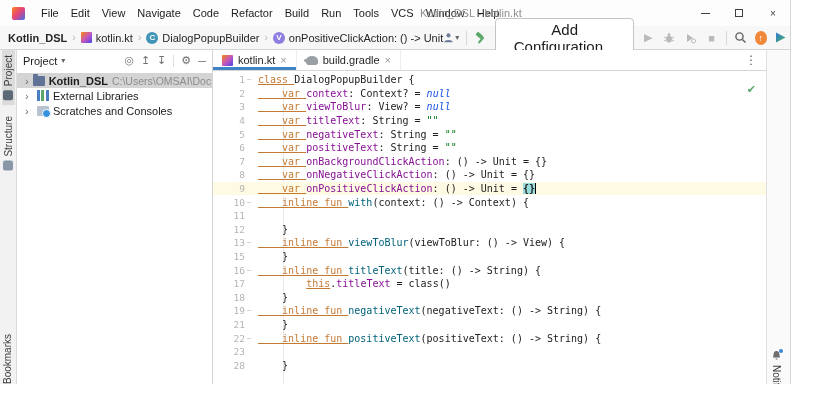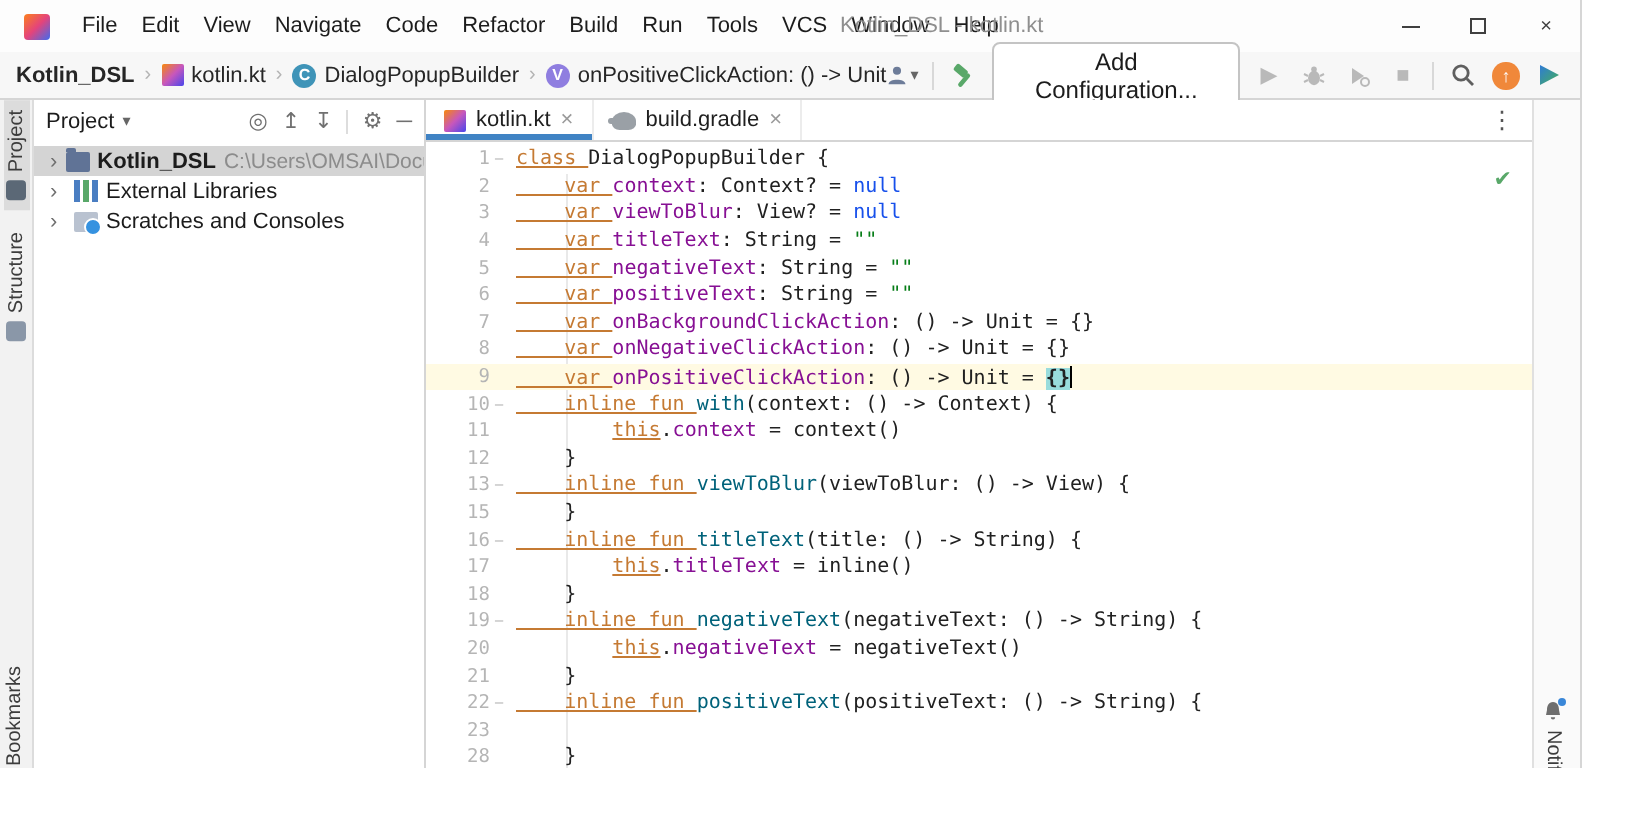--- a/index.html
+++ b/index.html
@@ -28,21 +28,21 @@
   .crumb-sep { color: #b4b4b4; font-size: 10px; padding: 0 1px; }
   .crumb.first .crumb-label { font-weight: bold; }
   .ic-kotlin { width: 11px; height: 11px; border-radius: 1px; display: inline-block;
                background: linear-gradient(135deg, #f88909 0%, #c757bc 50%, #4845ec 100%); }
   .ic-circle { width: 12px; height: 12px; border-radius: 50%; display: inline-flex; align-items: center; justify-content: center;
                color: #fff; font-size: 8px; font-weight: bold; }
   .toolbar { margin-left: auto; display: flex; align-items: center; gap: 7px; }
   .tb-divider { width: 1px; height: 14px; background: #d8d8d8; }
   .tb-icon { width: 16px; height: 16px; display: inline-flex; align-items: center; justify-content: center; }
   .caret-down { font-size: 8px; color: #666; margin-left: 1px; }
-  .add-config { background: #fff; border: 1px solid #c4c4c4; border-radius: 4px; font-size: 12px; color: #1c1c1c;
+  .add-config { background: #fff; border: 1px solid #c4c4c4; border-radius: 4px; font-size: 15px; color: #1c1c1c;
                 padding: 2px 10px; font-family: "Liberation Sans", sans-serif; }
   .dis { color: #b9b9b9; font-size: 11px; }
   .upd-badge { width: 14px; height: 14px; border-radius: 50%; background: var(--update_badge, #f0883a); color: #fff;
                display: inline-flex; align-items: center; justify-content: center; font-size: 9px; font-weight: bold; }
 
   
   .main { flex: 1 1 auto; display: flex; min-height: 0; }
   .stripe { background: #f2f2f2; position: relative; flex: 0 0 auto; overflow: hidden; }
   .stripe.left { width: 17px; border-right: 1px solid #dcdcdc; }
   .stripe.right { width: 24px; border-left: 1px solid #e0e0e0; background: #fafafa; }
@@ -92,21 +92,21 @@
   .indent-guide { position: absolute; left: 70px; top: 16px; bottom: 0; width: 1px; background: #e9e9e9; }
   .crow { display: flex; align-items: center; height: 13.6px; white-space: pre; position: relative; }
   .crow.current { background: var(--current_line_bg, #fffae3); }
   .lnum { width: 32px; text-align: right; color: #b5b5b5; font-size: 9.5px; flex: 0 0 auto; }
   .fold { width: 9px; text-align: center; color: #c3c3c3; font-size: 8px; flex: 0 0 auto; }
   .ctext { padding-left: 4px; color: var(--code_text, #212121); }
   .tk-k { color: var(--keyword, #c57a33); text-decoration: underline; }
   .tk-p { color: var(--property, #871094); }
   .tk-f { color: var(--function_decl, #00627a); }
   .tk-s { color: var(--string, #067d17); }
-  .tk-n { color: var(--literal, #1750eb); }
+  .tk-n { color: var(--literal, #1750eb); font-style: italic; }
   .tk-t { color: var(--code_text, #212121); }
   .tk-b { background: var(--brace_match_bg, #99dcdc); font-weight: bold; }
   .caret { display: inline-block; width: 1.5px; height: 11px; background: #000; vertical-align: -2px; }
   .inspect-check { position: absolute; top: 12px; right: 10px; color: var(--inspection_ok, #59a869); font-size: 11px;
                    font-family: "Liberation Sans", sans-serif; }
 
   
   .bell { position: relative; width: 11px; height: 11px; }
   .bell svg { display: block; }
   .bell::after { content: ""; position: absolute; top: -1px; right: -1px; width: 4px; height: 4px; border-radius: 50%; background: #3a87d8; }
@@ -292,29 +292,28 @@
               <div class="crow"><span class="lnum">1</span><span class="fold">−</span><span class="ctext"><span class="tk-k">class </span><span class="tk-t">DialogPopupBuilder {</span></span></div>
               <div class="crow"><span class="lnum">2</span><span class="fold"></span><span class="ctext"><span class="tk-k">    var </span><span class="tk-p">context</span><span class="tk-t">: Context? = </span><span class="tk-n">null</span></span></div>
               <div class="crow"><span class="lnum">3</span><span class="fold"></span><span class="ctext"><span class="tk-k">    var </span><span class="tk-p">viewToBlur</span><span class="tk-t">: View? = </span><span class="tk-n">null</span></span></div>
               <div class="crow"><span class="lnum">4</span><span class="fold"></span><span class="ctext"><span class="tk-k">    var </span><span class="tk-p">titleText</span><span class="tk-t">: String = </span><span class="tk-s">""</span></span></div>
               <div class="crow"><span class="lnum">5</span><span class="fold"></span><span class="ctext"><span class="tk-k">    var </span><span class="tk-p">negativeText</span><span class="tk-t">: String = </span><span class="tk-s">""</span></span></div>
               <div class="crow"><span class="lnum">6</span><span class="fold"></span><span class="ctext"><span class="tk-k">    var </span><span class="tk-p">positiveText</span><span class="tk-t">: String = </span><span class="tk-s">""</span></span></div>
               <div class="crow"><span class="lnum">7</span><span class="fold"></span><span class="ctext"><span class="tk-k">    var </span><span class="tk-p">onBackgroundClickAction</span><span class="tk-t">: () -&gt; Unit = {}</span></span></div>
               <div class="crow"><span class="lnum">8</span><span class="fold"></span><span class="ctext"><span class="tk-k">    var </span><span class="tk-p">onNegativeClickAction</span><span class="tk-t">: () -&gt; Unit = {}</span></span></div>
               <div class="crow current"><span class="lnum">9</span><span class="fold"></span><span class="ctext"><span class="tk-k">    var </span><span class="tk-p">onPositiveClickAction</span><span class="tk-t">: () -&gt; Unit = </span><span class="tk-b">{}</span><span class="caret"></span></span></div>
               <div class="crow"><span class="lnum">10</span><span class="fold">−</span><span class="ctext"><span class="tk-k">    inline fun </span><span class="tk-f">with</span><span class="tk-t">(context: () -&gt; Context) {</span></span></div>
-              <div class="crow"><span class="lnum">11</span><span class="fold"></span><span class="ctext"><span class="tk-t">        </span><span class="tk-k">this</span><span class="tk-t">.</span><span class="tk-p">context</span><span class="tk-t"> = context()</span></span></div>
+              <div class="crow"><span class="lnum">11</span><span class="fold"></span></div>
               <div class="crow"><span class="lnum">12</span><span class="fold"></span><span class="ctext"><span class="tk-t">    }</span></span></div>
               <div class="crow"><span class="lnum">13</span><span class="fold">−</span><span class="ctext"><span class="tk-k">    inline fun </span><span class="tk-f">viewToBlur</span><span class="tk-t">(viewToBlur: () -&gt; View) {</span></span></div>
               <div class="crow"><span class="lnum">15</span><span class="fold"></span><span class="ctext"><span class="tk-t">    }</span></span></div>
               <div class="crow"><span class="lnum">16</span><span class="fold">−</span><span class="ctext"><span class="tk-k">    inline fun </span><span class="tk-f">titleText</span><span class="tk-t">(title: () -&gt; String) {</span></span></div>
-              <div class="crow"><span class="lnum">17</span><span class="fold"></span><span class="ctext"><span class="tk-t">        </span><span class="tk-k">this</span><span class="tk-t">.</span><span class="tk-p">titleText</span><span class="tk-t"> = inline()</span></span></div>
+              <div class="crow"><span class="lnum">17</span><span class="fold"></span><span class="ctext"><span class="tk-t">        </span><span class="tk-k">this</span><span class="tk-t">.</span><span class="tk-p">titleText</span><span class="tk-t"> = class()</span></span></div>
               <div class="crow"><span class="lnum">18</span><span class="fold"></span><span class="ctext"><span class="tk-t">    }</span></span></div>
               <div class="crow"><span class="lnum">19</span><span class="fold">−</span><span class="ctext"><span class="tk-k">    inline fun </span><span class="tk-f">negativeText</span><span class="tk-t">(negativeText: () -&gt; String) {</span></span></div>
-              <div class="crow"><span class="lnum">20</span><span class="fold"></span><span class="ctext"><span class="tk-t">        </span><span class="tk-k">this</span><span class="tk-t">.</span><span class="tk-p">negativeText</span><span class="tk-t"> = negativeText()</span></span></div>
               <div class="crow"><span class="lnum">21</span><span class="fold"></span><span class="ctext"><span class="tk-t">    }</span></span></div>
               <div class="crow"><span class="lnum">22</span><span class="fold">−</span><span class="ctext"><span class="tk-k">    inline fun </span><span class="tk-f">positiveText</span><span class="tk-t">(positiveText: () -&gt; String) {</span></span></div>
               <div class="crow"><span class="lnum">23</span><span class="fold"></span></div>
               <div class="crow"><span class="lnum">28</span><span class="fold"></span><span class="ctext"><span class="tk-t">    }</span></span></div>
             </div>
           <span class="inspect-check">✔</span>
         </div>
       </div>
 
       <div class="stripe right">

